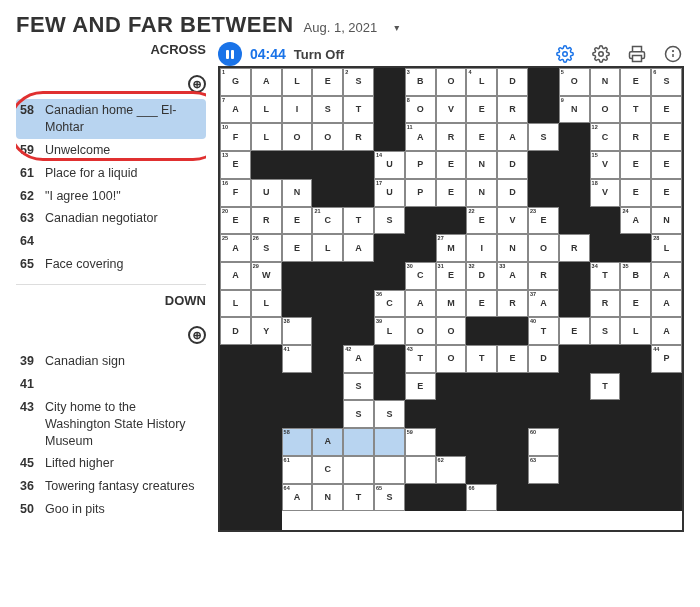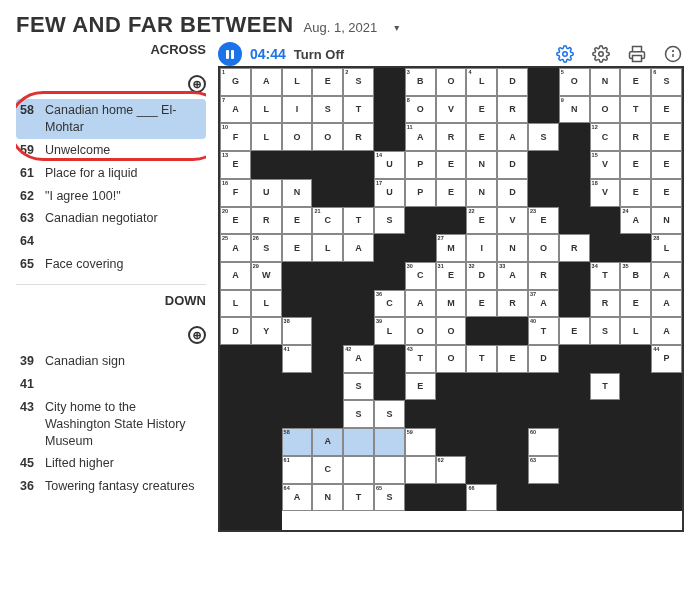--- a/index.html
+++ b/index.html
@@ -291,20 +291,24 @@
         <span>City home to the Washington State History Museum</span>
       </div>
       <div class="clue-item">
         <span class="clue-number">45</span>
         <span>Lifted higher</span>
       </div>
       <div class="clue-item">
         <span class="clue-number">36</span>
         <span>Towering fantasy creatures</span>
       </div>
+      <div class="clue-item">
+        <span class="clue-number">50</span>
+        <span>Goo in pits</span>
+      </div>
     </div>
 
     <div class="puzzle-area">
       <div class="puzzle-toolbar">
         <div class="timer-area">
           <div class="timer-pause">
             <div class="timer-pause-bars">
               <div class="timer-bar"></div>
               <div class="timer-bar"></div>
             </div>

